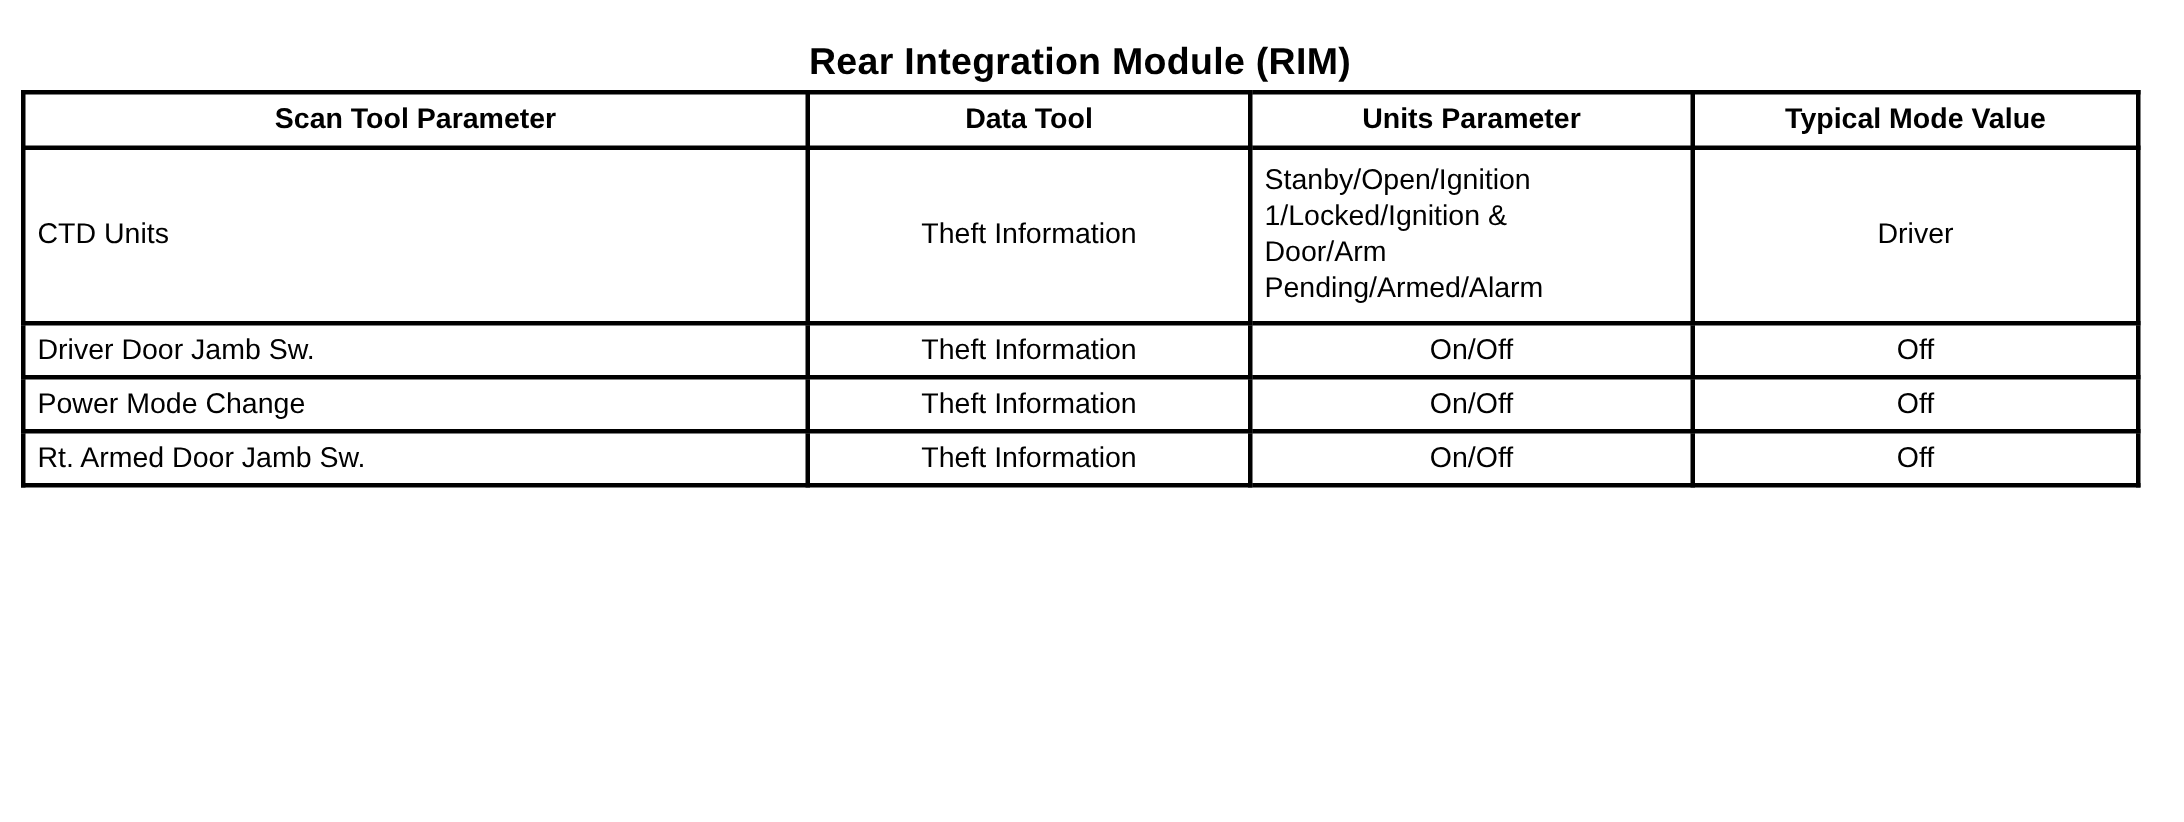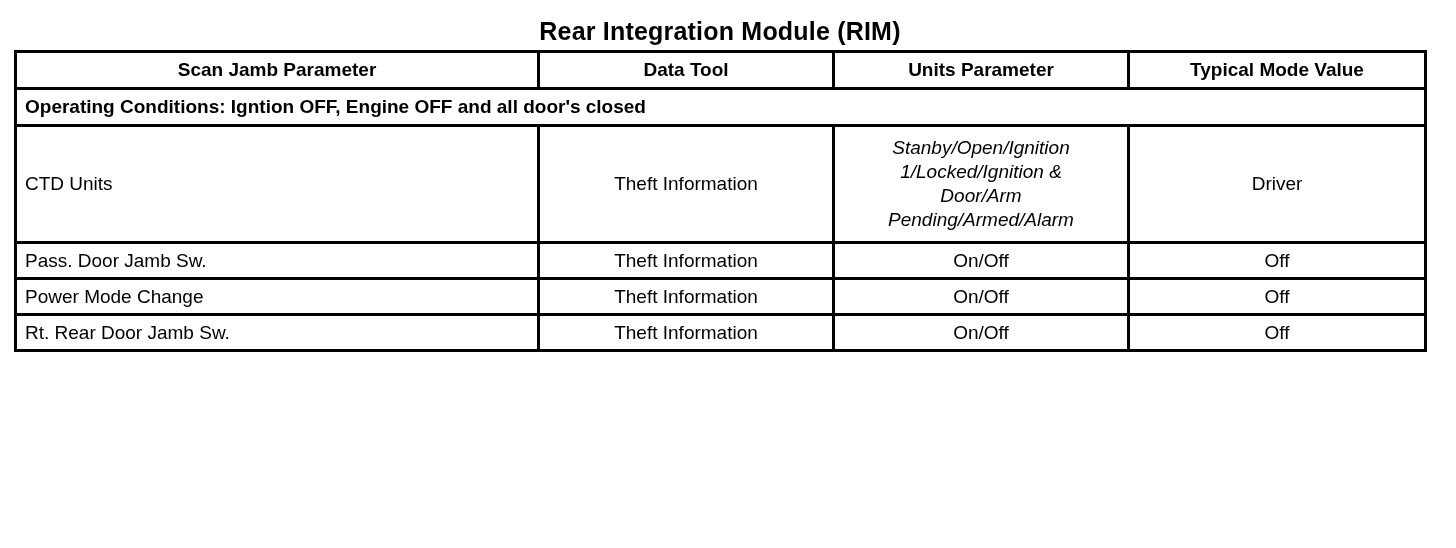--- a/index.html
+++ b/index.html
@@ -15,21 +15,21 @@
   .page {
     width: 1456px;
     height: 548px;
     position: relative;
   }
   .doc-title {
     text-align: center;
     font-weight: bold;
     font-size: 25px;
     letter-spacing: 0.2px;
-    padding-top: 17px;
+    padding-top: 27px;
     margin: 0 0 4px 0;
     width: 1440px;
   }
   table.rim-table {
     border-collapse: collapse;
     table-layout: fixed;
     margin-left: 14px;
     width: 1410px;
     background: #ffffff;
   }
@@ -70,83 +70,79 @@
     padding-left: 12px;
     height: 29px;
   }
   td.center-cell {
     text-align: center;
     height: 29px;
   }
   tr.ctd-row td { height: 110px; }
   td.units-multiline {
     white-space: pre-line;
-    text-align: center;
+    text-align: left;
     line-height: 26px;
-    font-style: italic;
   }
 </style>
 </head>
 <body>
 
 <div class="page">
 
   <div class="doc-title">Rear Integration Module (RIM)</div>
 
   <table class="rim-table">
     <colgroup>
       <col style="width: 523px">
       <col style="width: 295px">
       <col style="width: 295px">
       <col style="width: 297px">
     </colgroup>
 
     <thead>
       <tr>
-        <th class="col-header">Scan Jamb Parameter</th>
+        <th class="col-header">Scan Tool Parameter</th>
         <th class="col-header">Data Tool</th>
         <th class="col-header">Units Parameter</th>
         <th class="col-header">Typical Mode Value</th>
       </tr>
     </thead>
 
     <tbody>
-      <tr>
-        <td class="full-row op-cond" colspan="4">Operating Conditions: Igntion OFF, Engine OFF and all door's closed</td>
-      </tr>
 
 
 
       <tr class="ctd-row">
         <td class="param-cell">CTD Units</td>
         <td class="center-cell">Theft Information</td>
         <td class="center-cell units-multiline">Stanby/Open/Ignition
 1/Locked/Ignition &amp;
 Door/Arm
 Pending/Armed/Alarm</td>
         <td class="center-cell">Driver</td>
       </tr>
 
-
-
       <tr>
-        <td class="param-cell">Pass. Door Jamb Sw.</td>
+        <td class="param-cell">Driver Door Jamb Sw.</td>
         <td class="center-cell">Theft Information</td>
         <td class="center-cell">On/Off</td>
         <td class="center-cell">Off</td>
       </tr>
+
+
 
       <tr>
         <td class="param-cell">Power Mode Change</td>
         <td class="center-cell">Theft Information</td>
         <td class="center-cell">On/Off</td>
         <td class="center-cell">Off</td>
       </tr>
 
       <tr>
-        <td class="param-cell">Rt. Rear Door Jamb Sw.</td>
+        <td class="param-cell">Rt. Armed Door Jamb Sw.</td>
         <td class="center-cell">Theft Information</td>
         <td class="center-cell">On/Off</td>
         <td class="center-cell">Off</td>
       </tr>
     </tbody>
   </table>
 </div>
 
 </body></html>

